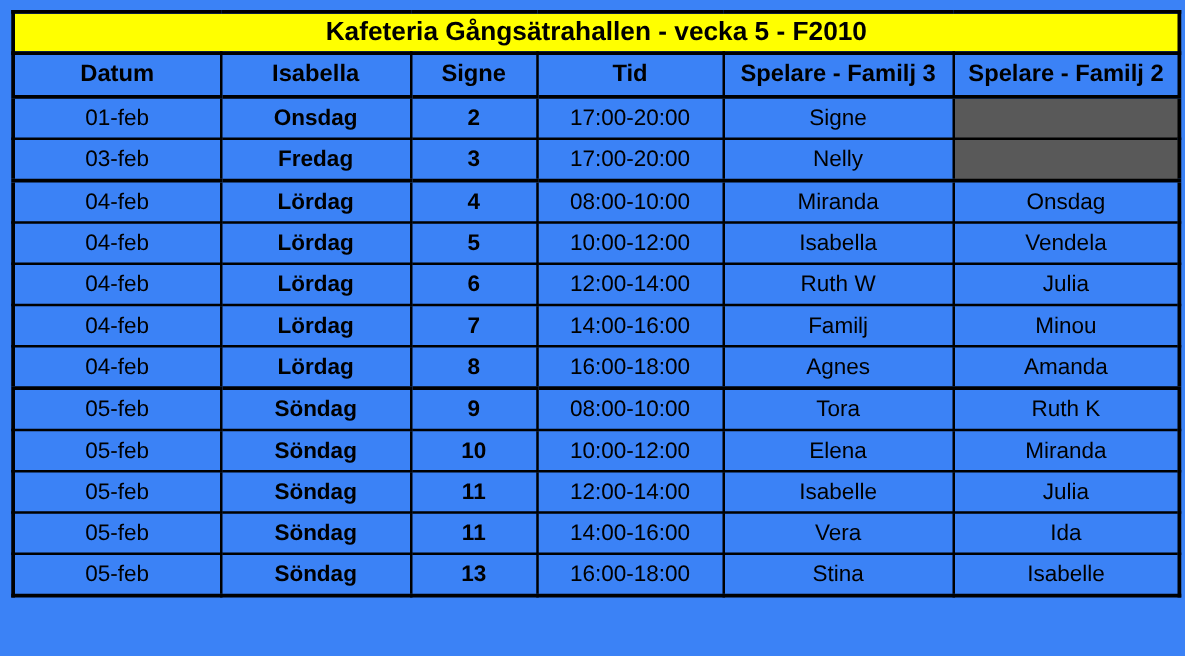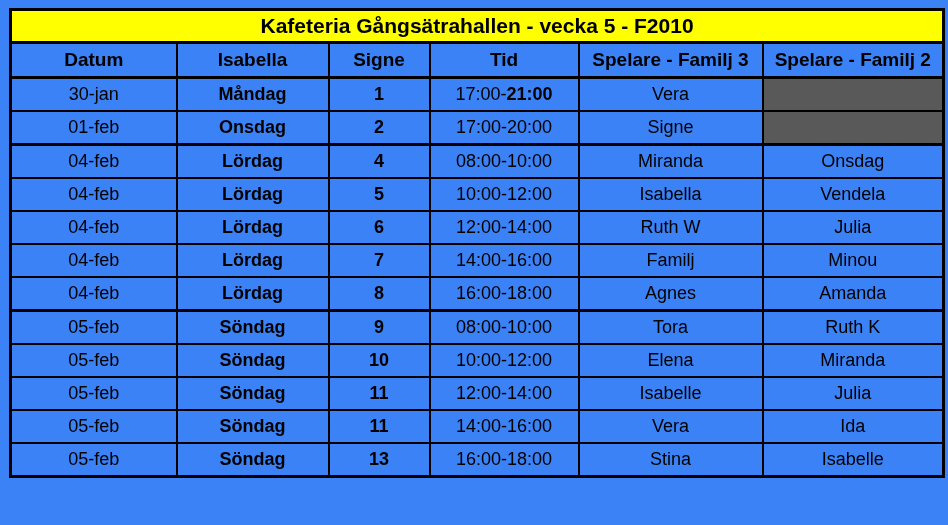--- a/index.html
+++ b/index.html
@@ -79,38 +79,38 @@
       <tr class="header-row">
         <th>Datum</th>
         <th>Isabella</th>
         <th>Signe</th>
         <th>Tid</th>
         <th>Spelare - Familj 3</th>
         <th>Spelare - Familj 2</th>
       </tr>
     </tbody>
     <tbody id="rows-body">
-  <tr class="data-row">
-    <td class="col-datum">30-jan</td>
-    <td class="col-veckodag">Måndag</td>
-    <td class="col-pass">1</td>
-    <td class="col-tid"><span class="tid-normal">17:00-</span><span class="tid-bold">21:00</span></td>
-    <td class="col-f1">Vera</td>
-    <td class="col-f2 blocked"></td>
-  </tr>
 
   <tr class="data-row">
     <td class="col-datum">01-feb</td>
     <td class="col-veckodag">Onsdag</td>
     <td class="col-pass">2</td>
     <td class="col-tid"><span class="tid-normal">17:00-20:00</span><span class="tid-bold"></span></td>
     <td class="col-f1">Signe</td>
     <td class="col-f2 blocked"></td>
   </tr>
 
+  <tr class="data-row">
+    <td class="col-datum">03-feb</td>
+    <td class="col-veckodag">Fredag</td>
+    <td class="col-pass">3</td>
+    <td class="col-tid"><span class="tid-normal">17:00-20:00</span><span class="tid-bold"></span></td>
+    <td class="col-f1">Nelly</td>
+    <td class="col-f2 blocked"></td>
+  </tr>
 
   <tr class="data-row group-top">
     <td class="col-datum">04-feb</td>
     <td class="col-veckodag">Lördag</td>
     <td class="col-pass">4</td>
     <td class="col-tid"><span class="tid-normal">08:00-10:00</span><span class="tid-bold"></span></td>
     <td class="col-f1">Miranda</td>
     <td class="col-f2">Onsdag</td>
   </tr>
 

